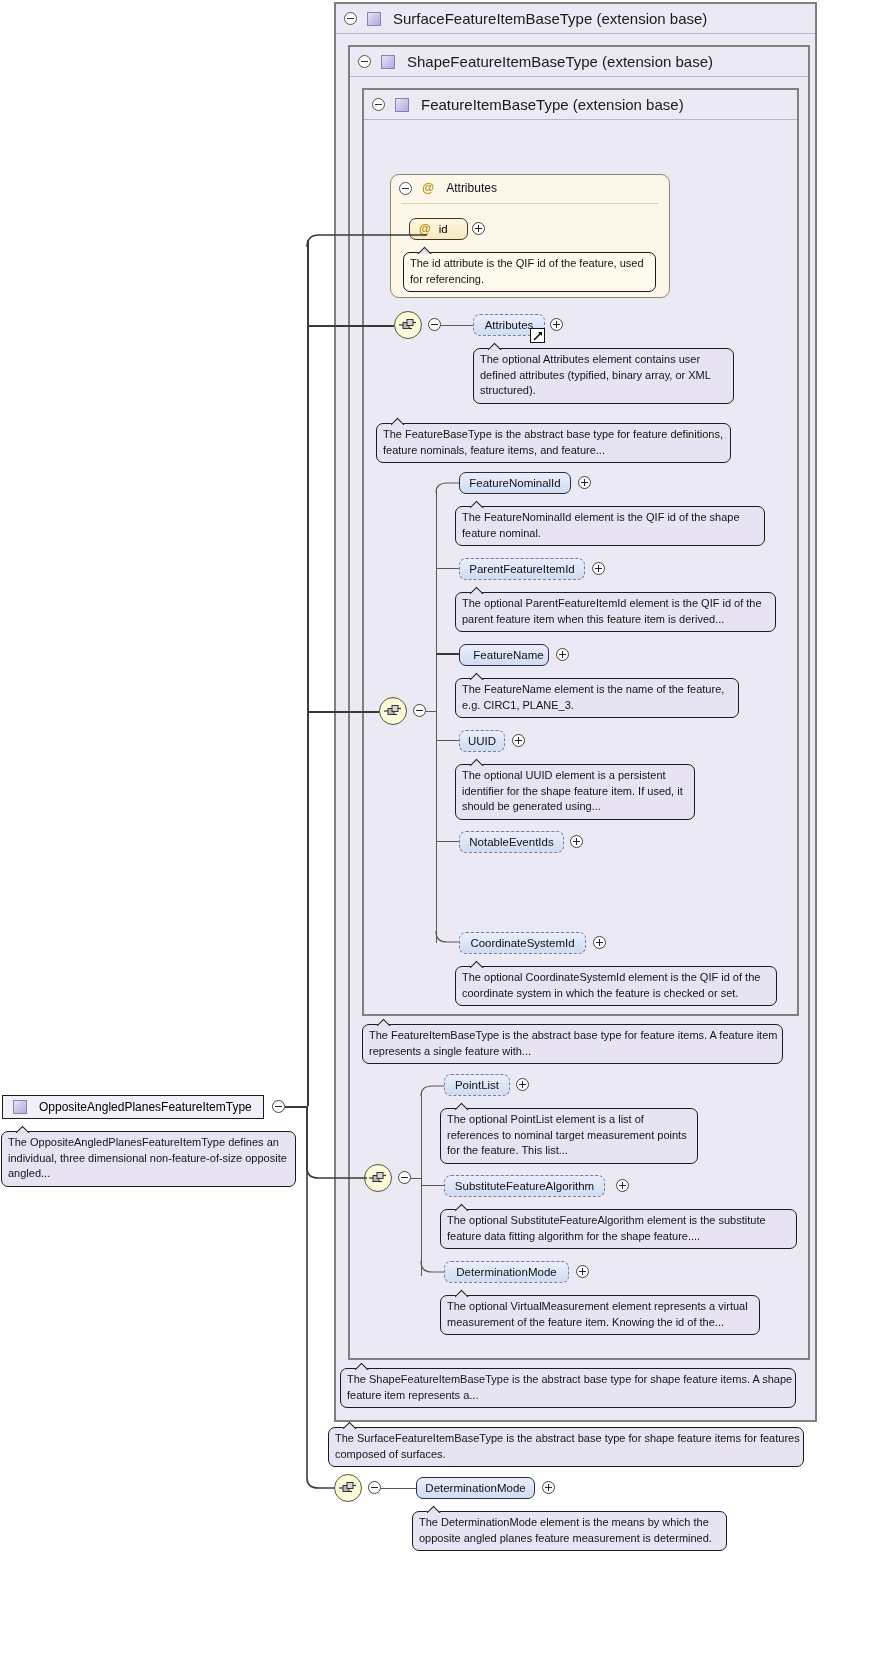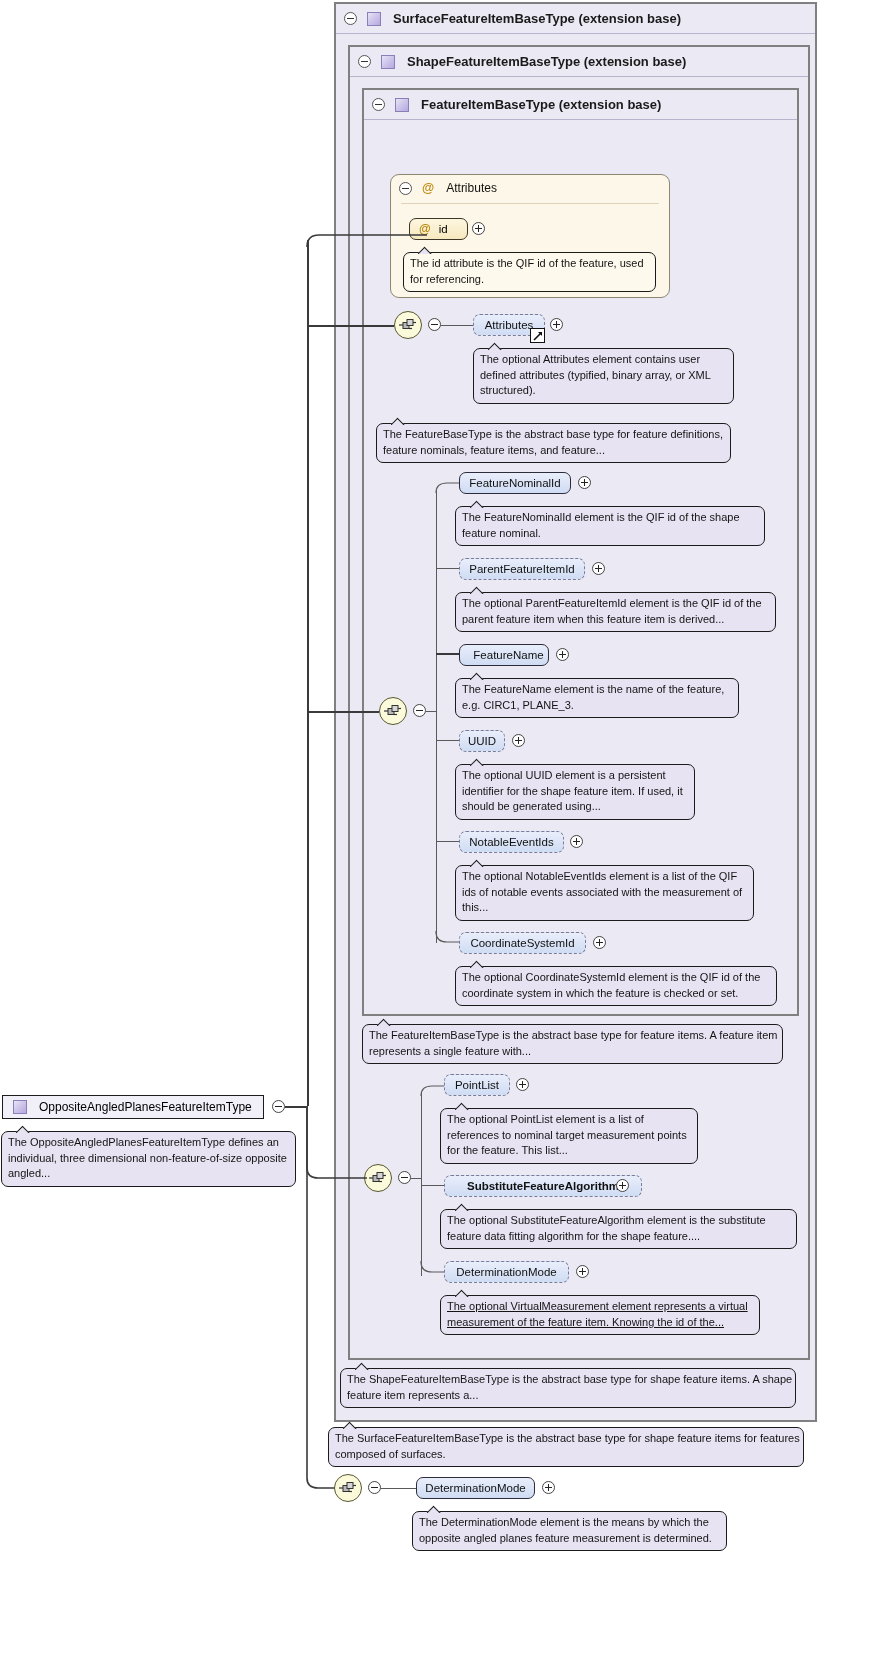--- a/index.html
+++ b/index.html
@@ -48,24 +48,23 @@
   }
   .tb-swatch {
     width: 14px; height: 14px;
     margin-left: 10px;
     flex: 0 0 auto;
     background: linear-gradient(135deg,#e8e4f6 0%,#cdc4ea 50%,#b6a9e0 100%);
     border: 1px solid #8a7fb8;
   }
   .tb-title {
     margin-left: 12px;
-    font-size: 13px;
+    font-size: 15px;
     color: #1a1a1a;
     white-space: nowrap;
-    font-weight: bold;
   }
 
   
   .elem {
     position: absolute;
     height: 22px;
     background: linear-gradient(180deg,#e9eefb 0%,#cfdcf3 100%);
     border-radius: 7px;
     display: flex;
     align-items: center;
@@ -350,24 +349,20 @@
   <div class="note" style="left:455px; top:764px; width:240px;">
     <span class="tail"></span>
     <span>The optional UUID element is a persistent identifier for the shape feature item. If used, it should be generated using...</span>
   </div>
 
   <div class="ln h" style="left:436px; top:841px; width:25px;"></div>
   <div class="elem optional" style="left:459px; top:831px; width:105px;">
     <span>NotableEventIds</span>
   </div>
   <div class="toggle plus" style="left:570px; top:835px;"></div>
-  <div class="note" style="left:455px; top:865px; width:299px;">
-    <span class="tail"></span>
-    <span>The optional NotableEventIds element is a list of the QIF ids of notable events associated with the measurement of this...</span>
-  </div>
 
   <div class="curve" style="left:436px; top:931px;">
     <svg width="28" height="14">
         <path d="M0,0 L0,1 Q0,11 11,11 L28,11" fill="none" stroke="#5a5a5a" stroke-width="1.2"></path>
       </svg>
   </div>
   <div class="elem optional" style="left:459px; top:932px; width:127px;">
     <span>CoordinateSystemId</span>
   </div>
   <div class="toggle plus" style="left:593px; top:936px;"></div>
@@ -402,39 +397,39 @@
   <div class="elem optional" style="left:444px; top:1074px; width:66px;text-align:center;">
     <span>PointList</span>
   </div>
   <div class="toggle plus" style="left:516px; top:1078px;"></div>
   <div class="note" style="left:440px; top:1108px; width:258px;">
     <span class="tail"></span>
     <span>The optional PointList element is a list of references to nominal target measurement points for the feature. This list...</span>
   </div>
 
   <div class="ln h" style="left:421px; top:1185px; width:25px;"></div>
-  <div class="elem optional" style="left:444px; top:1175px; width:198px;font-weight:bold;">
+  <div class="elem optional" style="left:444px; top:1175px; width:161px;">
     <span>SubstituteFeatureAlgorithm</span>
   </div>
   <div class="toggle plus" style="left:616px; top:1179px;"></div>
   <div class="note" style="left:440px; top:1209px; width:357px;">
     <span class="tail"></span>
     <span>The optional SubstituteFeatureAlgorithm element is the substitute feature data fitting algorithm for the shape feature....</span>
   </div>
 
   <div class="curve" style="left:421px; top:1261px;">
     <svg width="26" height="14">
         <path d="M0,0 L0,1 Q0,11 11,11 L26,11" fill="none" stroke="#5a5a5a" stroke-width="1.2"></path>
       </svg>
   </div>
   <div class="elem optional" style="left:444px; top:1261px; width:125px;">
     <span>DeterminationMode</span>
   </div>
   <div class="toggle plus" style="left:576px; top:1265px;"></div>
-  <div class="note" style="left:440px; top:1295px; width:320px;text-decoration:underline;">
+  <div class="note" style="left:440px; top:1295px; width:320px;">
     <span class="tail"></span>
     <span>The optional VirtualMeasurement element represents a virtual measurement of the feature item. Knowing the id of the...</span>
   </div>
 
   <div class="note" style="left:328px; top:1427px; width:476px;">
     <span class="tail"></span>
     <span>The SurfaceFeatureItemBaseType is the abstract base type for shape feature items for features composed of surfaces.</span>
   </div>
 
   <div class="note" style="left:340px; top:1368px; width:456px;">

